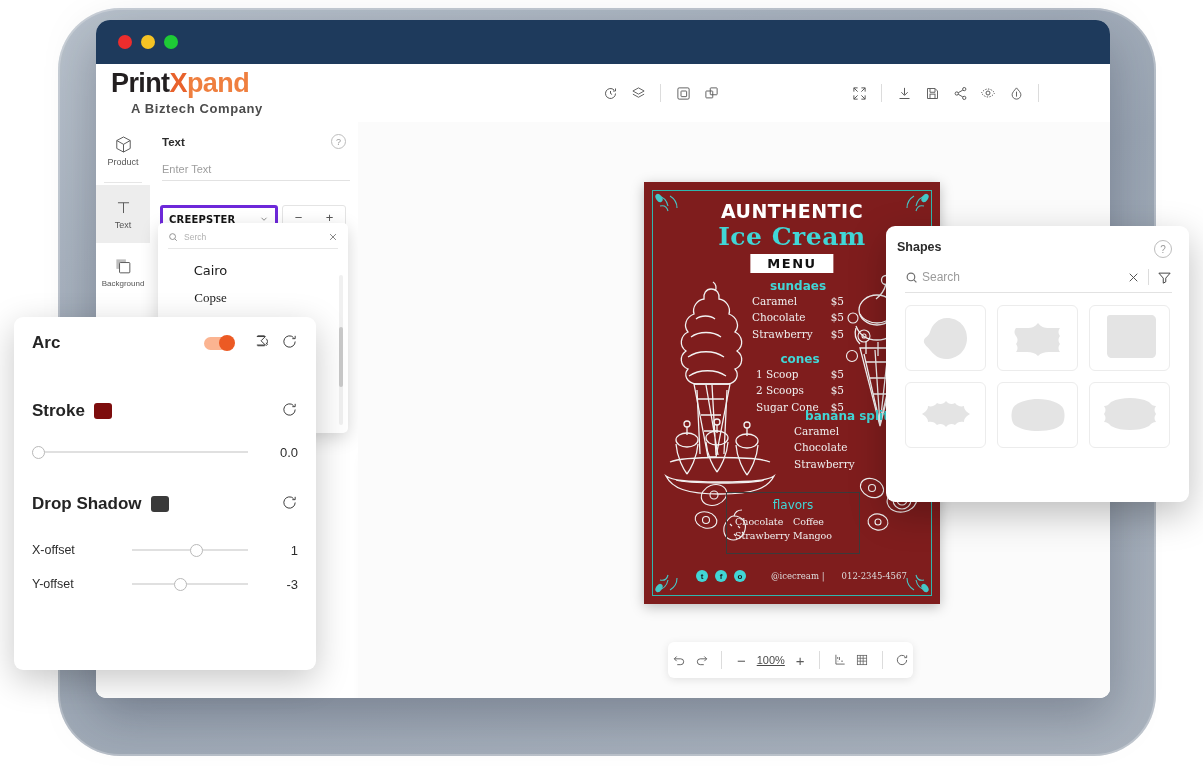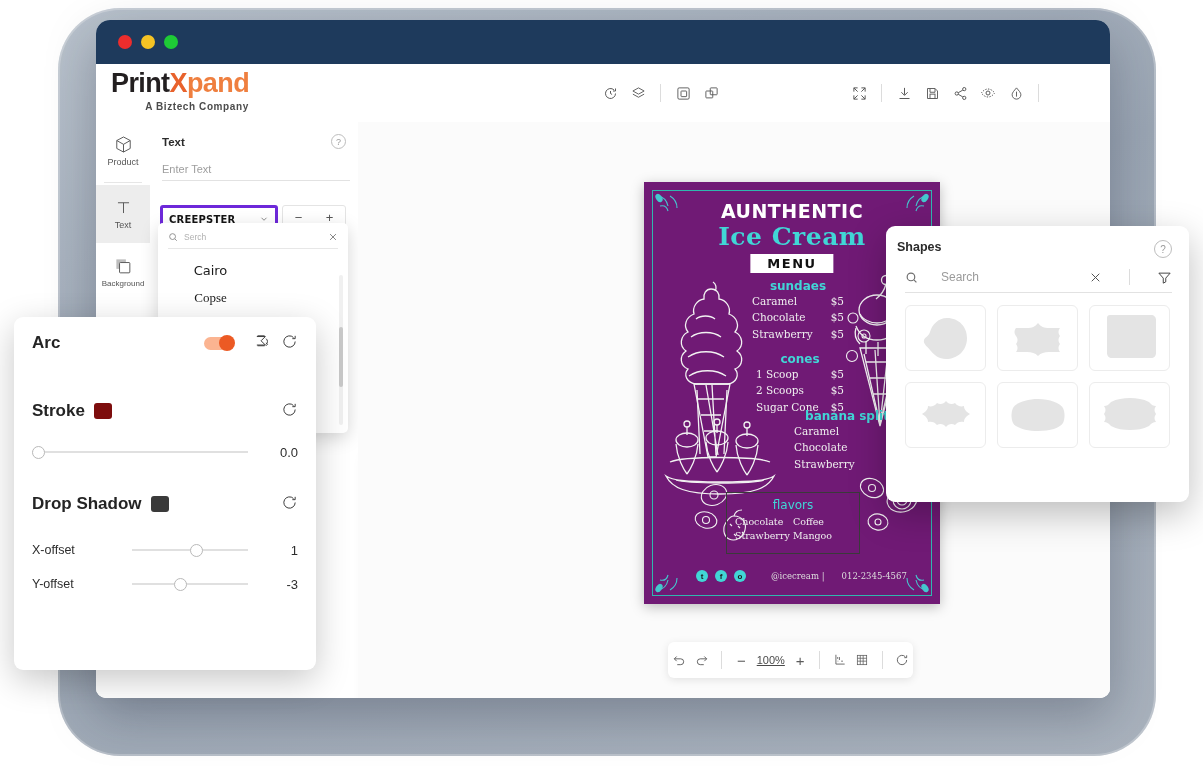--- a/index.html
+++ b/index.html
@@ -41,21 +41,21 @@
     position:relative;
   }
   #brand{position:absolute;left:15px;top:6px;width:210px;}
   #brand .logo{
     font-size:27px;font-weight:bold;letter-spacing:-.6px;color:#231f20;line-height:1;
     font-family:"Liberation Sans",sans-serif;
   }
   #brand .logo .x{color:#e8622c;}
   #brand .logo .pand{color:#ef7f3f;}
   #brand .tag{
-    font-size:10px;color:#4c4c4c;letter-spacing:.6px;text-align:center;margin-top:4px;
+    font-size:13px;color:#4c4c4c;letter-spacing:.6px;text-align:center;margin-top:4px;
     width:172px;font-weight:bold;
   }
   #header-tools{
     position:absolute;left:500px;top:0;height:58px;display:flex;align-items:center;gap:0;
   }
   .tool-ico{
     width:28px;height:28px;display:flex;align-items:center;justify-content:center;
     color:#5b5b5b;
   }
   .vdiv{width:1px;height:18px;background:#dcdcdc;margin:0 8px;}
@@ -142,21 +142,21 @@
     font-size:9px;color:#6a6a6a;
   }
   .gp-row{display:flex;align-items:center;justify-content:flex-end;padding-right:10px;height:22px;}
   .gp-ref{display:flex;justify-content:flex-end;padding-right:8px;color:#777;}
 
   
   #canvas-area{
     position:absolute;left:262px;top:0;width:752px;height:576px;background:#fbfbfb;
   }
   #design{
-    position:absolute;left:286px;top:60px;width:296px;height:422px;background:#701a75;
+    position:absolute;left:286px;top:60px;width:296px;height:422px;background:#7f1d1d;
     box-shadow:0 3px 12px rgba(0,0,0,.25);overflow:hidden;
   }
   #design .frame{position:absolute;inset:8px;border:1px solid #2fb7ae;}
   .dtitle1{
     position:absolute;top:18px;left:0;right:0;text-align:center;color:#fff;
     font-size:19px;font-weight:bold;letter-spacing:.5px;font-family:"DejaVu Sans",sans-serif;
     transform:scaleY(1.05);
   }
   .dtitle2{
     position:absolute;top:40px;left:0;right:0;text-align:center;color:#41d6d6;
@@ -221,21 +221,21 @@
   .refresh{margin-left:auto;color:#3b3b3b;}
 
   
   #shapes-panel{
     position:absolute;left:886px;top:226px;width:303px;height:276px;background:#fff;
     border-radius:9px;box-shadow:0 12px 36px rgba(0,0,0,.25);
   }
   #sp-hdr{display:flex;justify-content:space-between;padding:14px 17px 0 11px;}
   #sp-hdr .t{font-size:12.5px;font-weight:bold;color:#2b2b2b;}
   #sp-search{
-    display:flex;align-items:center;gap:23px;margin:11px 17px 0 19px;
+    display:flex;align-items:center;gap:4px;margin:11px 17px 0 19px;
     border-bottom:1px solid #e2e2e2;padding-bottom:7px;
   }
   #sp-search .ph{flex:1;font-size:12px;color:#9b9b9b;}
   #sp-grid{display:flex;flex-wrap:wrap;gap:11px;padding:12px 19px;}
   .shape-cell{
     width:79px;height:64px;border:1px solid #ececec;border-radius:6px;
     display:flex;align-items:center;justify-content:center;
   }
   .shape-cell svg{display:block;}
   svg{overflow:visible;}

